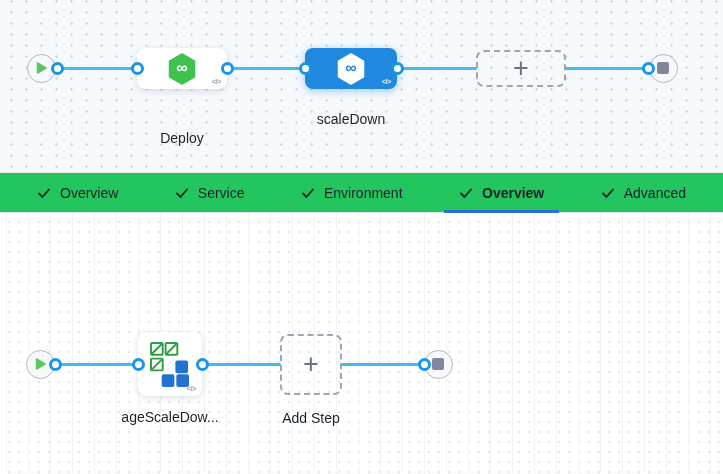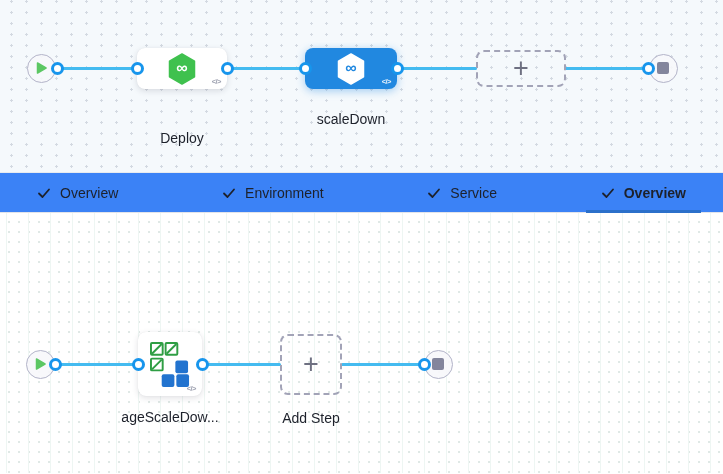--- a/index.html
+++ b/index.html
@@ -69,21 +69,21 @@
     color:#6e7081;font-size:27px;font-weight:300;line-height:1;
   }
 
   .canvas-label{
     position:absolute;font-size:14px;text-align:center;color:#1d212b;z-index:3;
     line-height:22px;
   }
 
   
   .tabbar{
-    position:relative;width:723px;height:41px;background:#3b82f6;box-sizing:border-box;
+    position:relative;width:723px;height:41px;background:#22c55e;box-sizing:border-box;
     border-top:1px solid #e8ebef;border-bottom:1px solid #e2e4ea;
     display:flex;justify-content:space-between;align-items:stretch;
     padding:0 22px;
   }
   .tab{
     position:relative;display:flex;align-items:center;gap:9px;
     padding:0 15px;font-size:14px;color:#1d212b;cursor:pointer;white-space:nowrap;
   }
   .tab.active{font-weight:700;}
   .tab.active::after{
@@ -152,33 +152,39 @@
     <div class="tab">
       <svg width="14" height="14" viewBox="0 0 14 14">
         <polyline points="2,7.5 5.5,11 12,3.5" fill="none" stroke="#1d212b" stroke-width="1.8" stroke-linecap="round" stroke-linejoin="round"></polyline>
       </svg>
       <span>Overview</span>
     </div>
     <div class="tab">
       <svg width="14" height="14" viewBox="0 0 14 14">
         <polyline points="2,7.5 5.5,11 12,3.5" fill="none" stroke="#1d212b" stroke-width="1.8" stroke-linecap="round" stroke-linejoin="round"></polyline>
       </svg>
+      <span>Service</span>
+    </div>
+    <div class="tab">
+      <svg width="14" height="14" viewBox="0 0 14 14">
+        <polyline points="2,7.5 5.5,11 12,3.5" fill="none" stroke="#1d212b" stroke-width="1.8" stroke-linecap="round" stroke-linejoin="round"></polyline>
+      </svg>
       <span>Environment</span>
     </div>
-    <div class="tab">
-      <svg width="14" height="14" viewBox="0 0 14 14">
-        <polyline points="2,7.5 5.5,11 12,3.5" fill="none" stroke="#1d212b" stroke-width="1.8" stroke-linecap="round" stroke-linejoin="round"></polyline>
-      </svg>
-      <span>Service</span>
-    </div>
     <div class="tab active">
       <svg width="14" height="14" viewBox="0 0 14 14">
         <polyline points="2,7.5 5.5,11 12,3.5" fill="none" stroke="#1d212b" stroke-width="1.8" stroke-linecap="round" stroke-linejoin="round"></polyline>
       </svg>
       <span>Overview</span>
+    </div>
+    <div class="tab">
+      <svg width="14" height="14" viewBox="0 0 14 14">
+        <polyline points="2,7.5 5.5,11 12,3.5" fill="none" stroke="#1d212b" stroke-width="1.8" stroke-linecap="round" stroke-linejoin="round"></polyline>
+      </svg>
+      <span>Advanced</span>
     </div>
   </nav>
 
   <section class="exec-canvas">
 
     <div class="edge" style="left:55px;top:149.5px;width:83px;"></div>
     <div class="edge" style="left:202px;top:149.5px;width:79px;"></div>
     <div class="edge" style="left:341px;top:149.5px;width:84px;"></div>
 
     <div class="node" style="left:25.5px;top:136.5px;">

